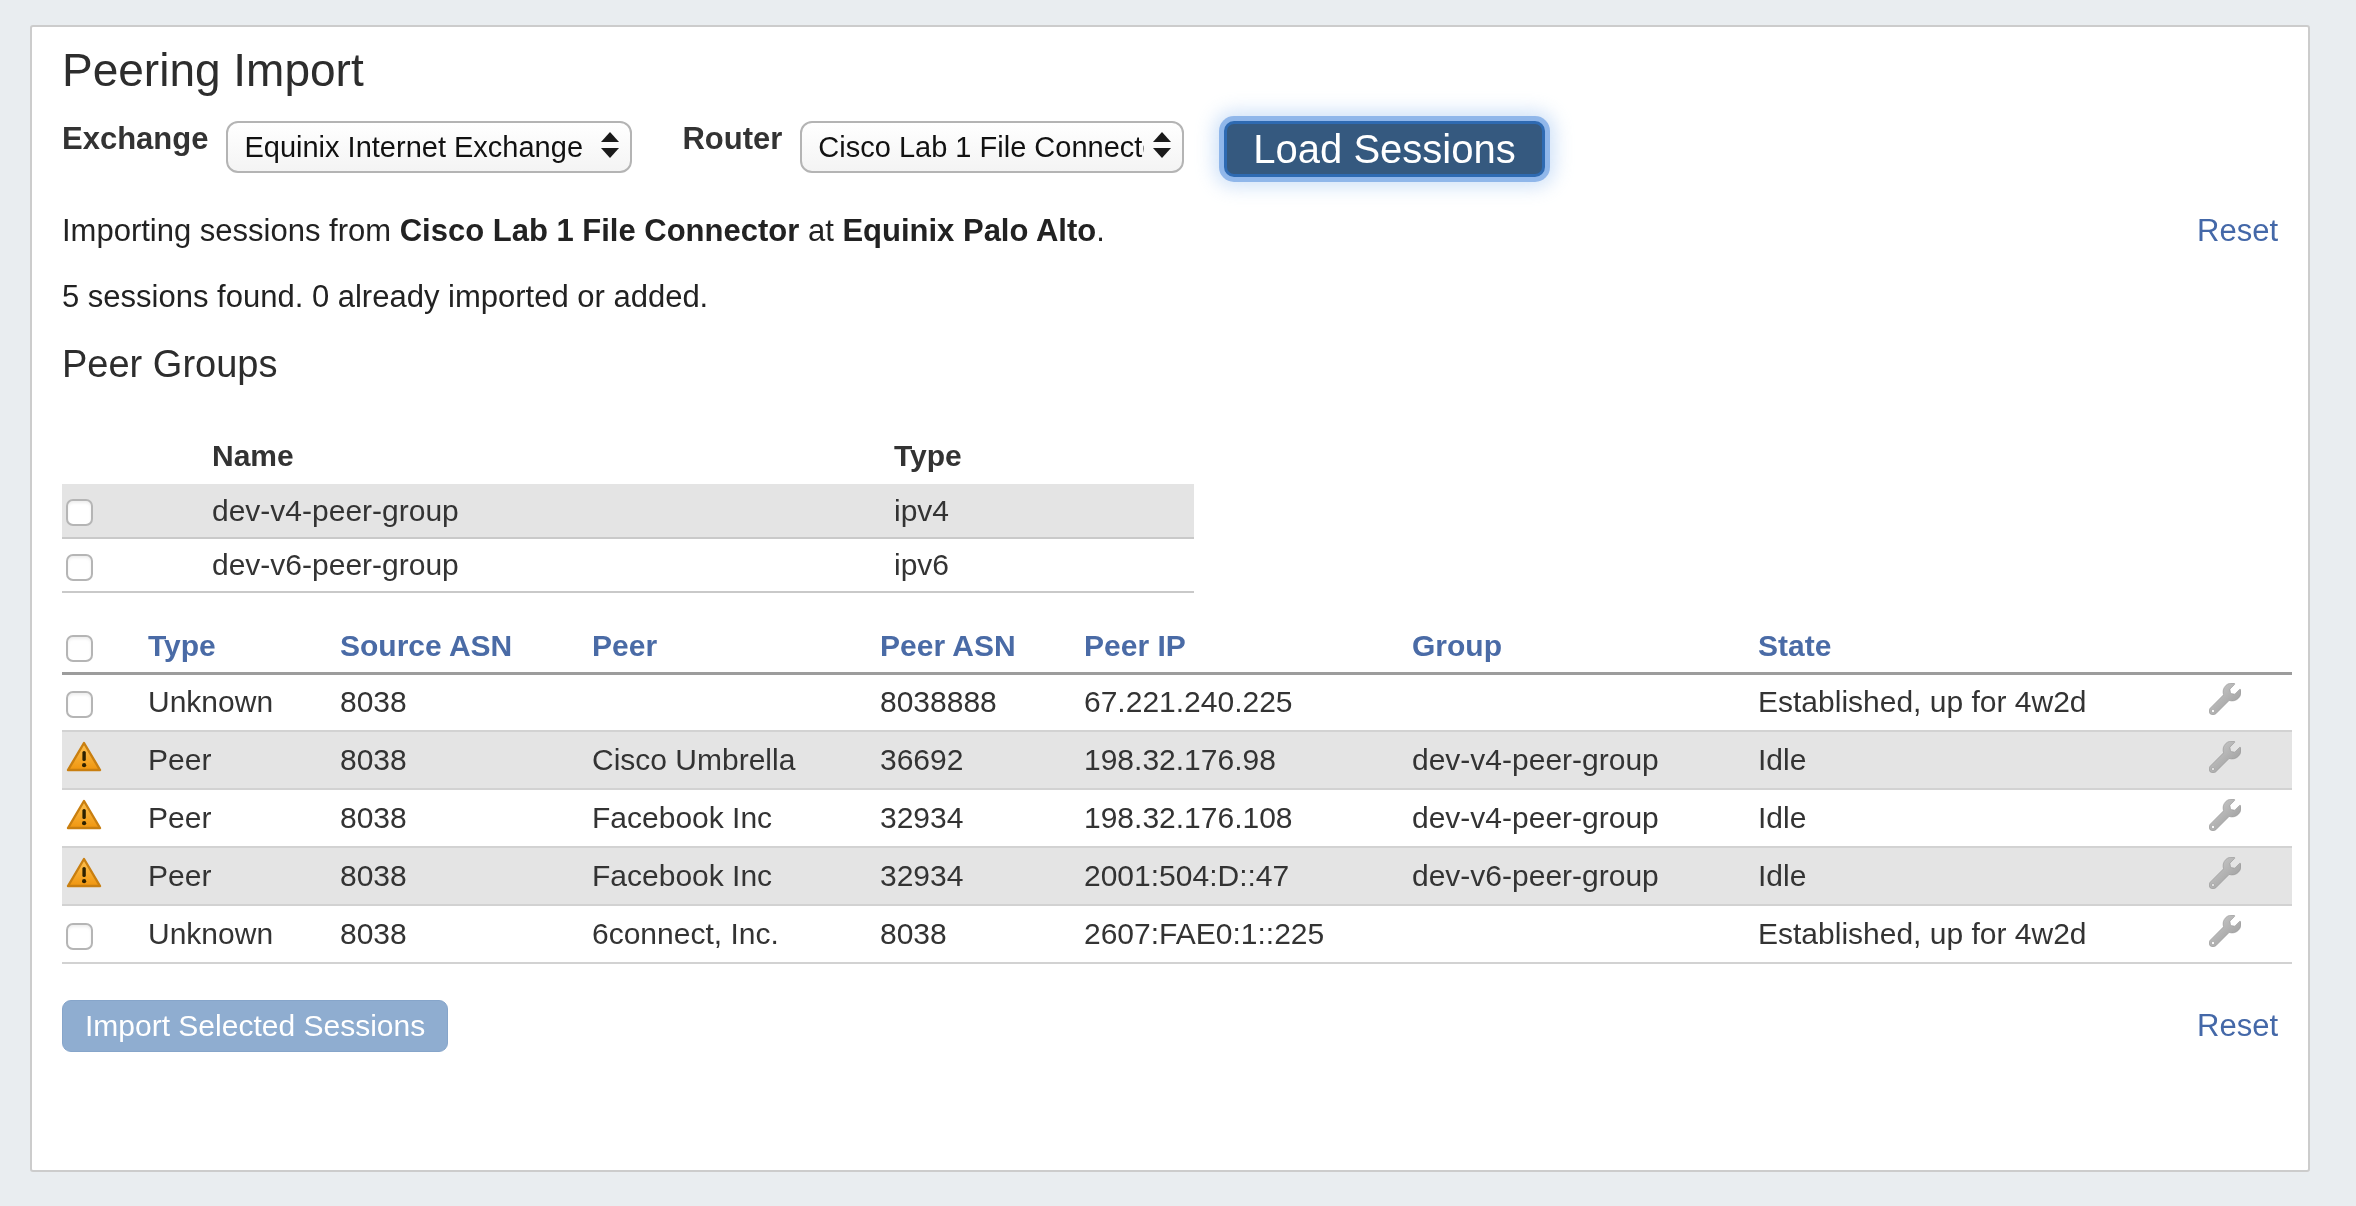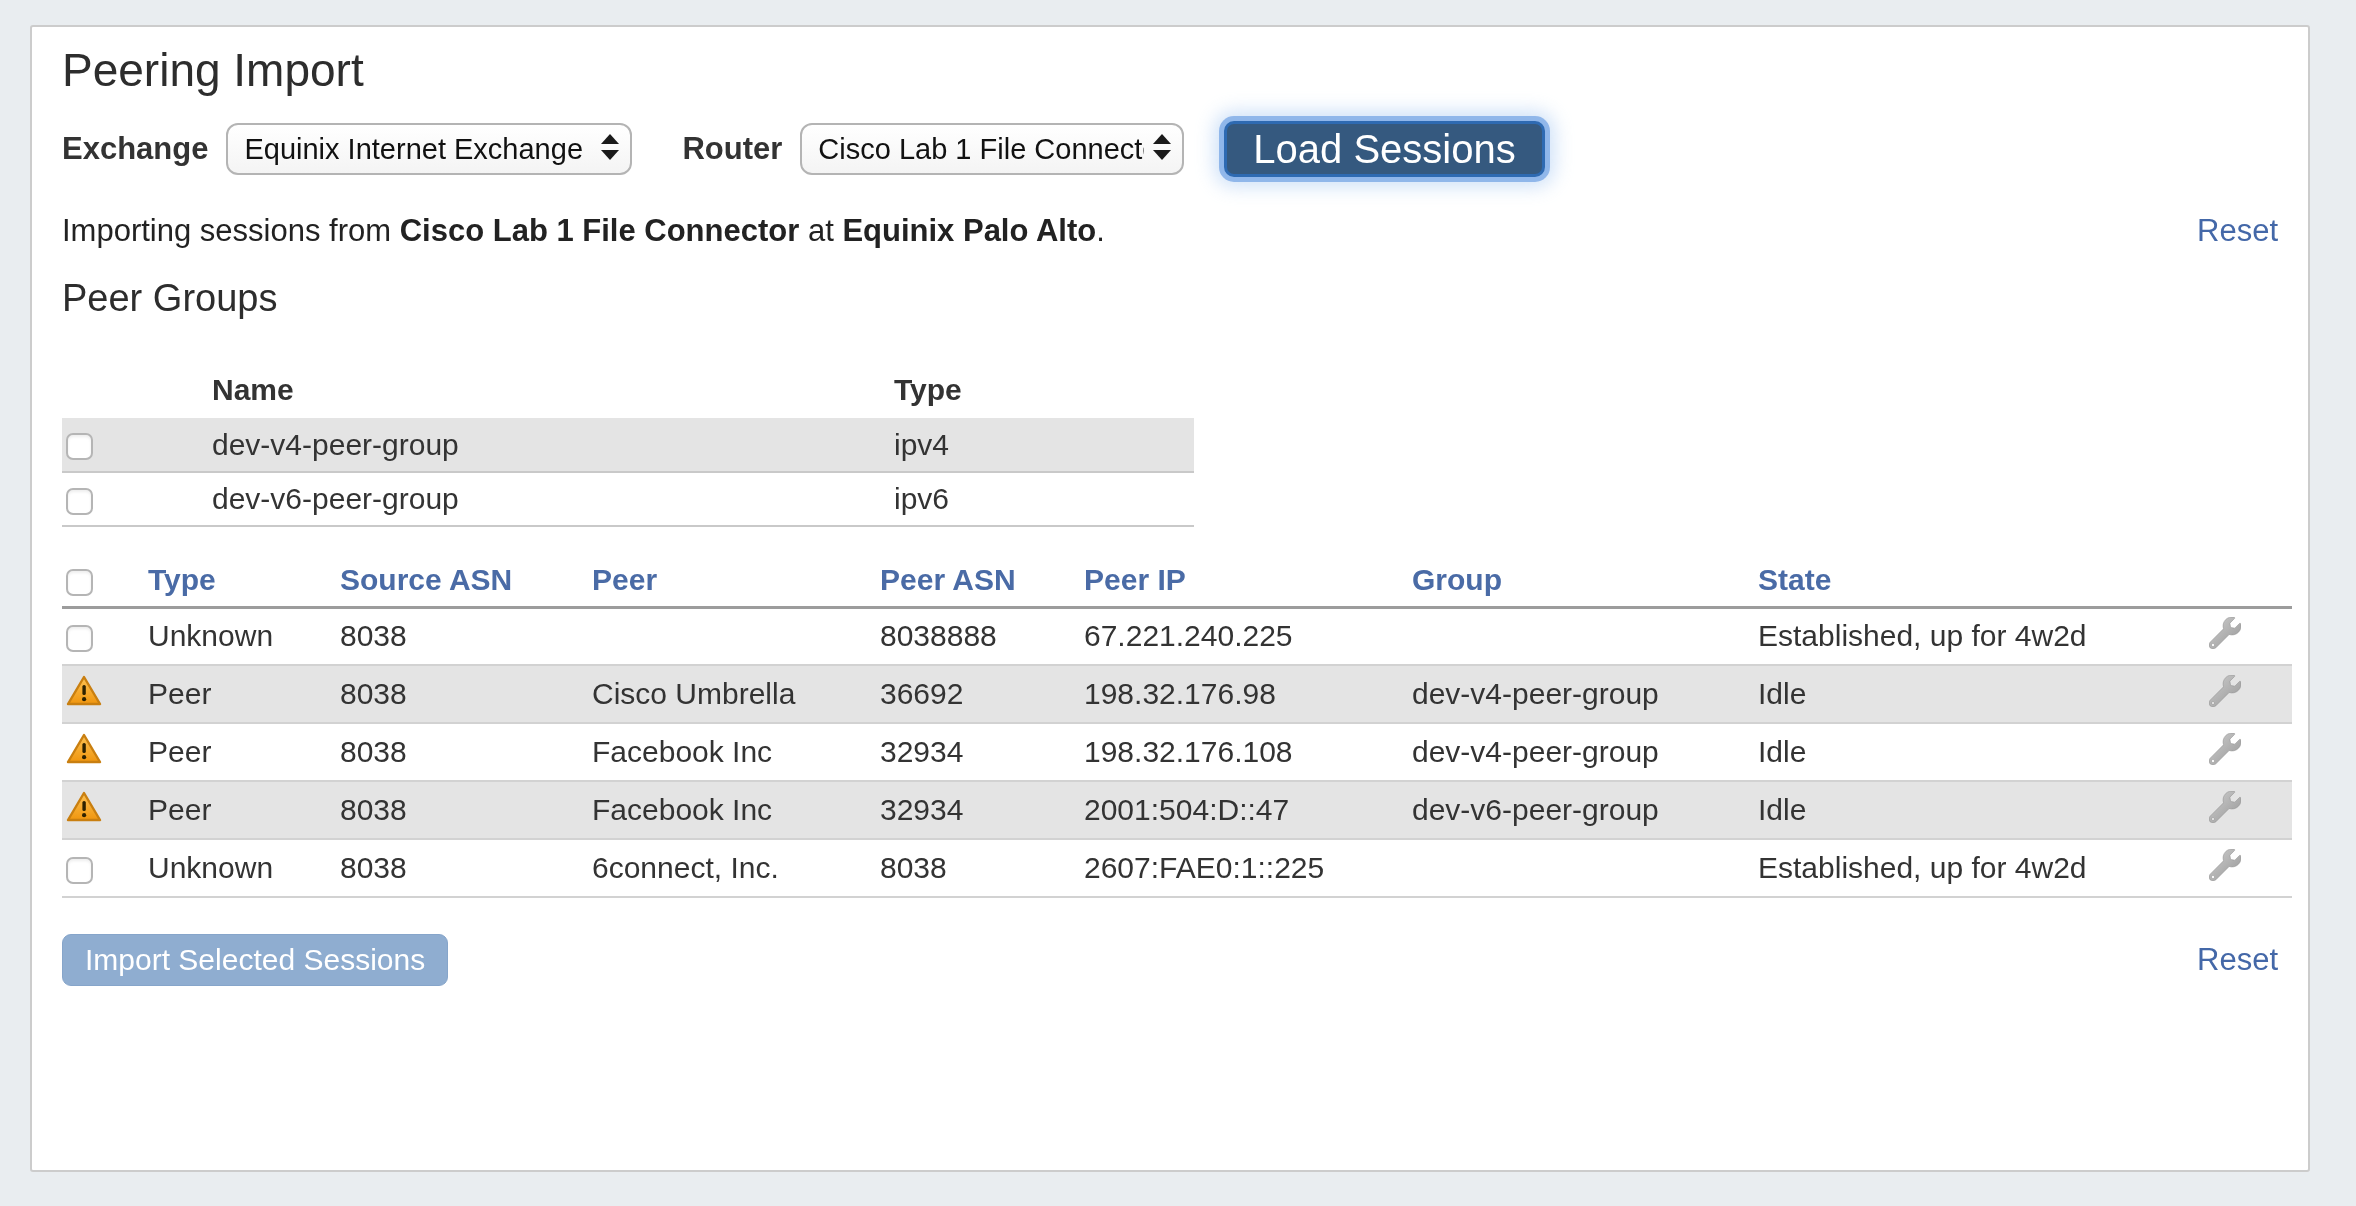--- a/index.html
+++ b/index.html
@@ -3,21 +3,21 @@
 <meta charset="utf-8">
 <style>
   * { margin:0; padding:0; box-sizing:border-box; }
   html,body { width:2356px; height:1206px; background:#e9edf0;
     font-family:"Liberation Sans","DejaVu Sans",sans-serif; color:#333; }
   .panel { position:absolute; left:30px; top:25px; width:2280px; height:1147px;
     background:#ffffff; border:2px solid #cccccc; border-radius:3px;
     padding:0 30px; overflow:hidden; }
   h1.page-title { margin-top:16px; font-size:46px; font-weight:400; color:#2d2d2d; letter-spacing:0; }
   
-  .form-row { margin-top:24px; display:flex; align-items:center; }
+  .form-row { margin-top:24px; display:flex; }
   .field-label { font-size:31px; font-weight:bold; color:#333; }
   .select { display:inline-flex; align-items:center; height:52px;
     border:2px solid #b4b4b4; border-radius:12px;
     background:linear-gradient(#ffffff,#f4f4f4);
     padding:0 10px 0 16px; margin-left:18px; cursor:default; }
   .select .val { font-size:29px; color:#111; white-space:nowrap; overflow:hidden; }
   .select-exchange { width:406px; }
   .select-router  { width:384px; }
   .select .arrows { margin-left:8px; flex:none; display:inline-block; }
   .btn-load { margin-left:40px; height:56px; padding:0 26px; font-size:40px;
@@ -110,20 +110,21 @@
       </span>
     </span>
     <button class="btn-load">Load Sessions</button>
   </div>
 
   <div class="status-row">
     <span class="status-text"><span>Importing sessions from </span><b>Cisco Lab 1 File Connector</b><span> at </span><b>Equinix Palo Alto</b><span>.</span></span>
     <a class="link">Reset</a>
   </div>
 
+  <div class="summary">5 sessions found. 0 already imported or added.</div>
 
   <h2 class="section pg-heading">Peer Groups</h2>
 
   <table class="pg-table">
     <colgroup>
         <col style="width:150px">
         <col style="width:682px">
         <col style="width:300px">
       </colgroup>
     <thead>

